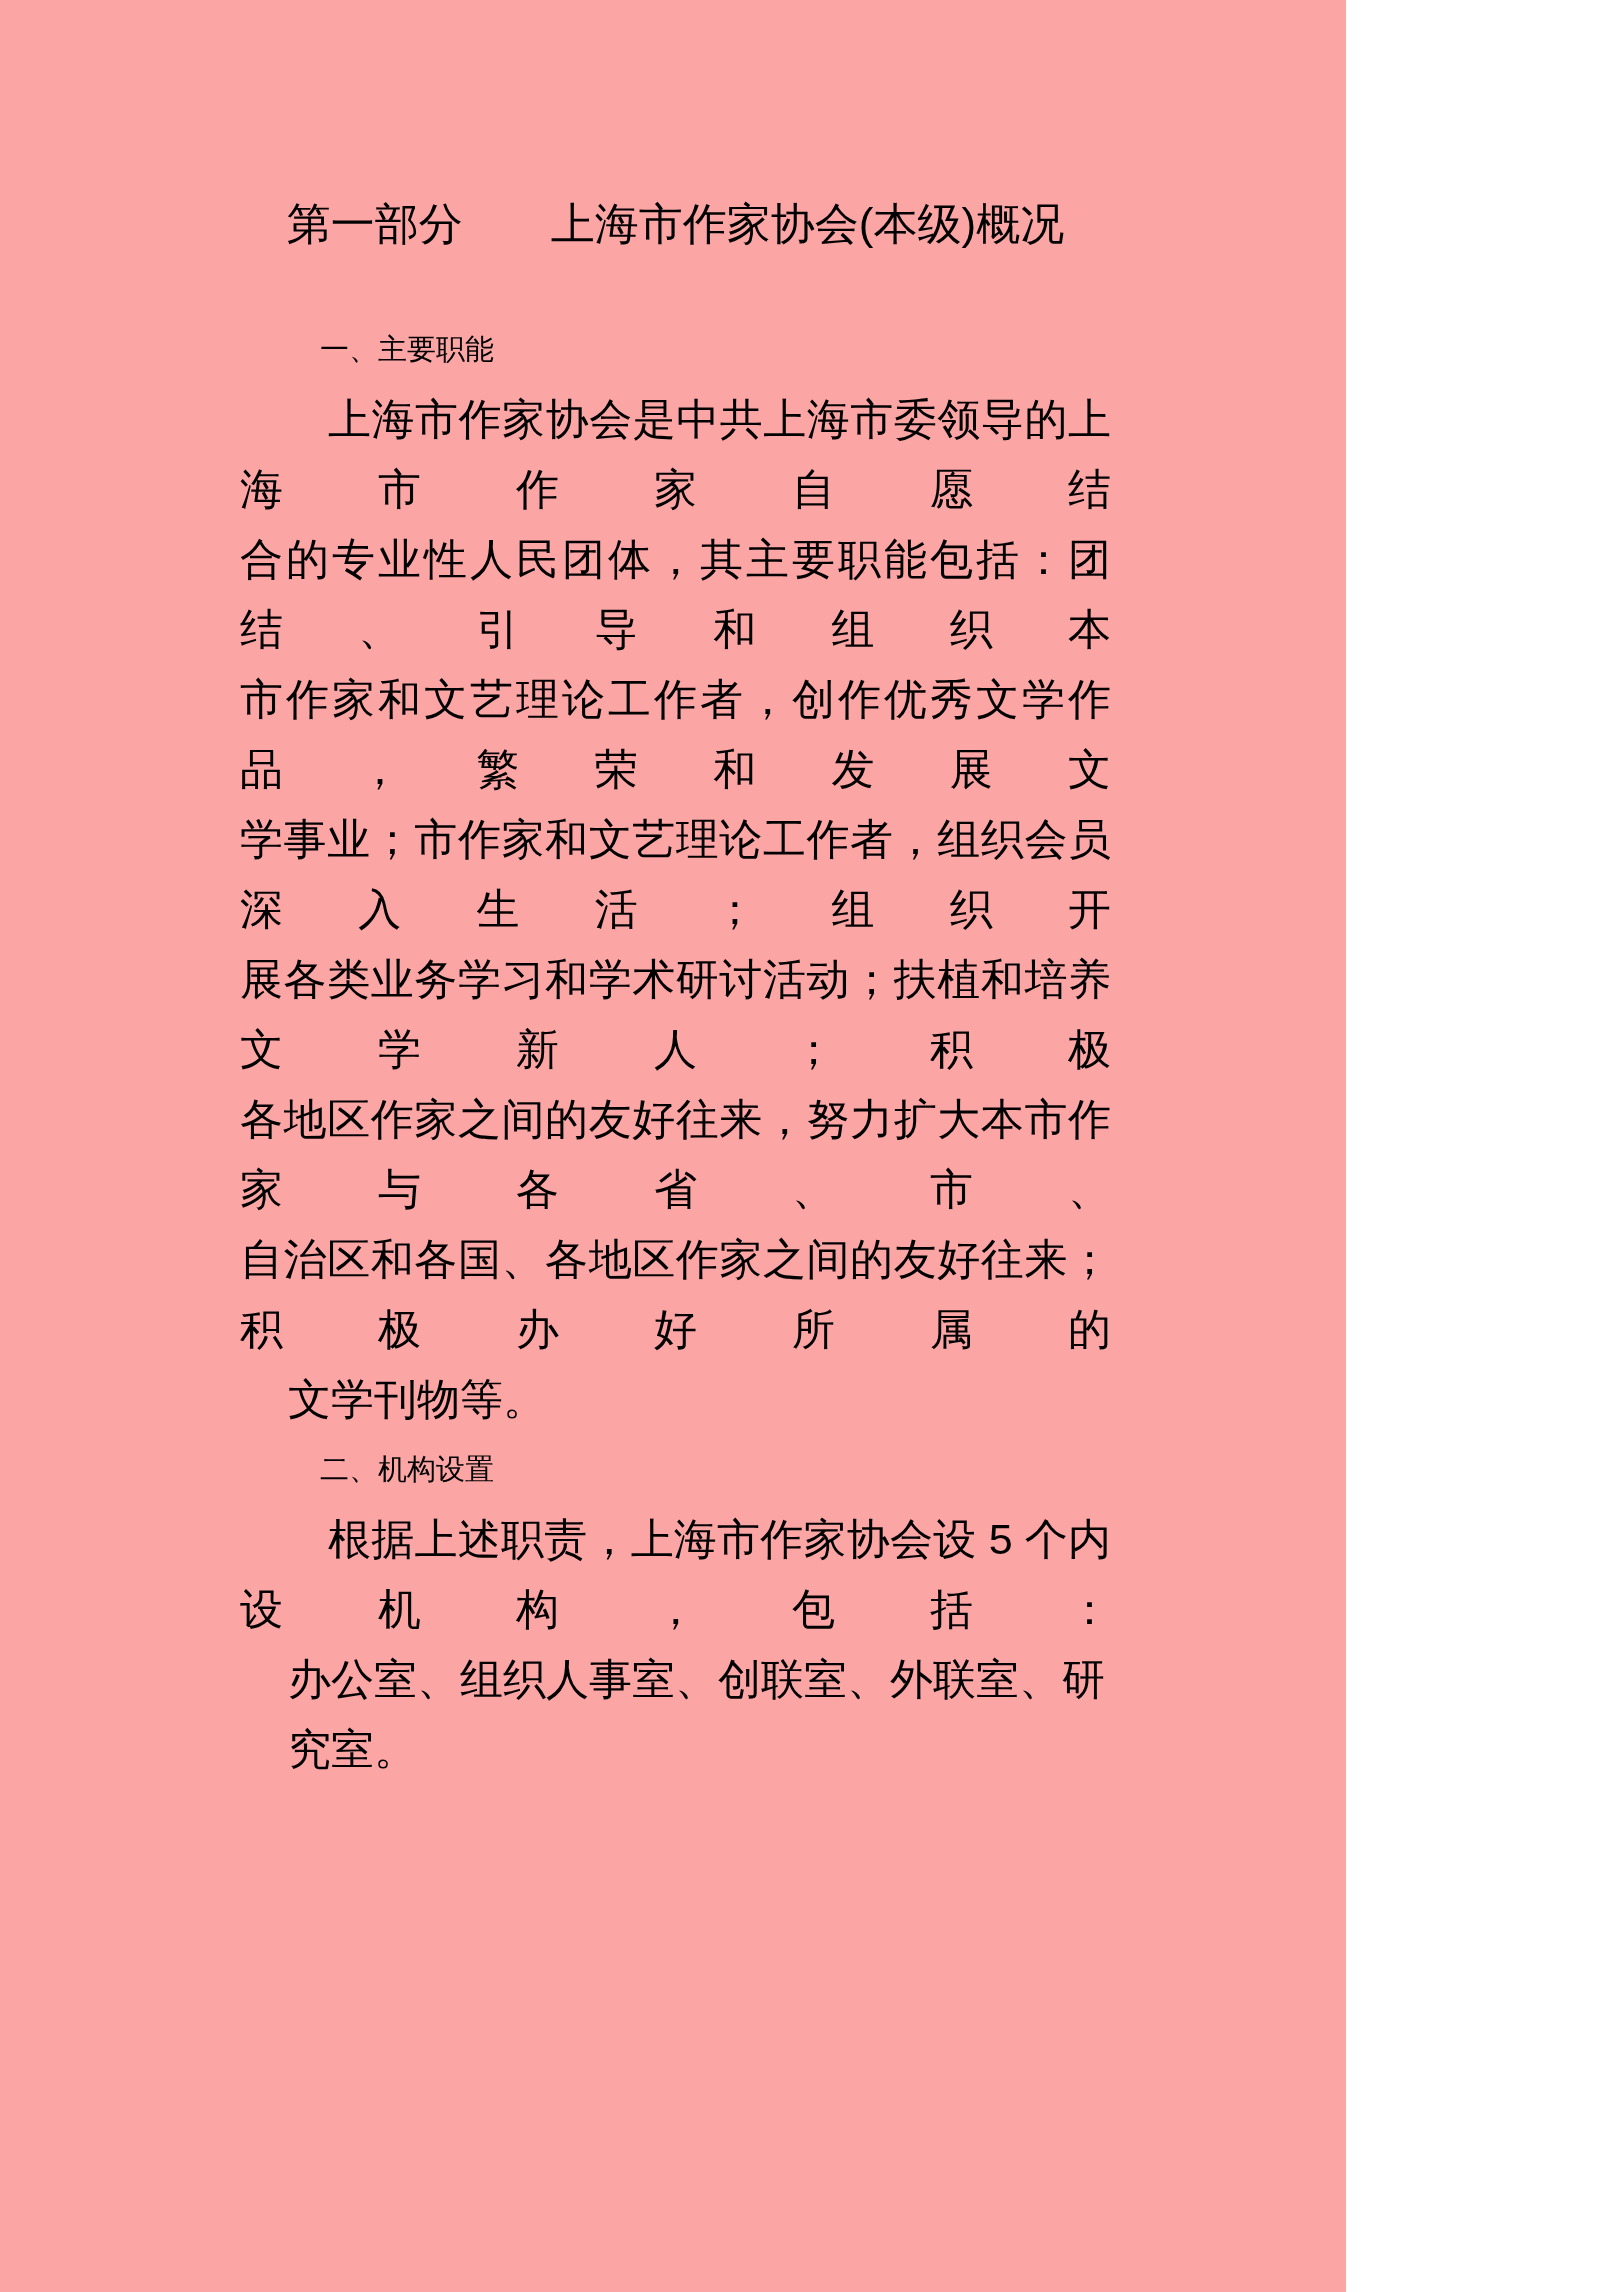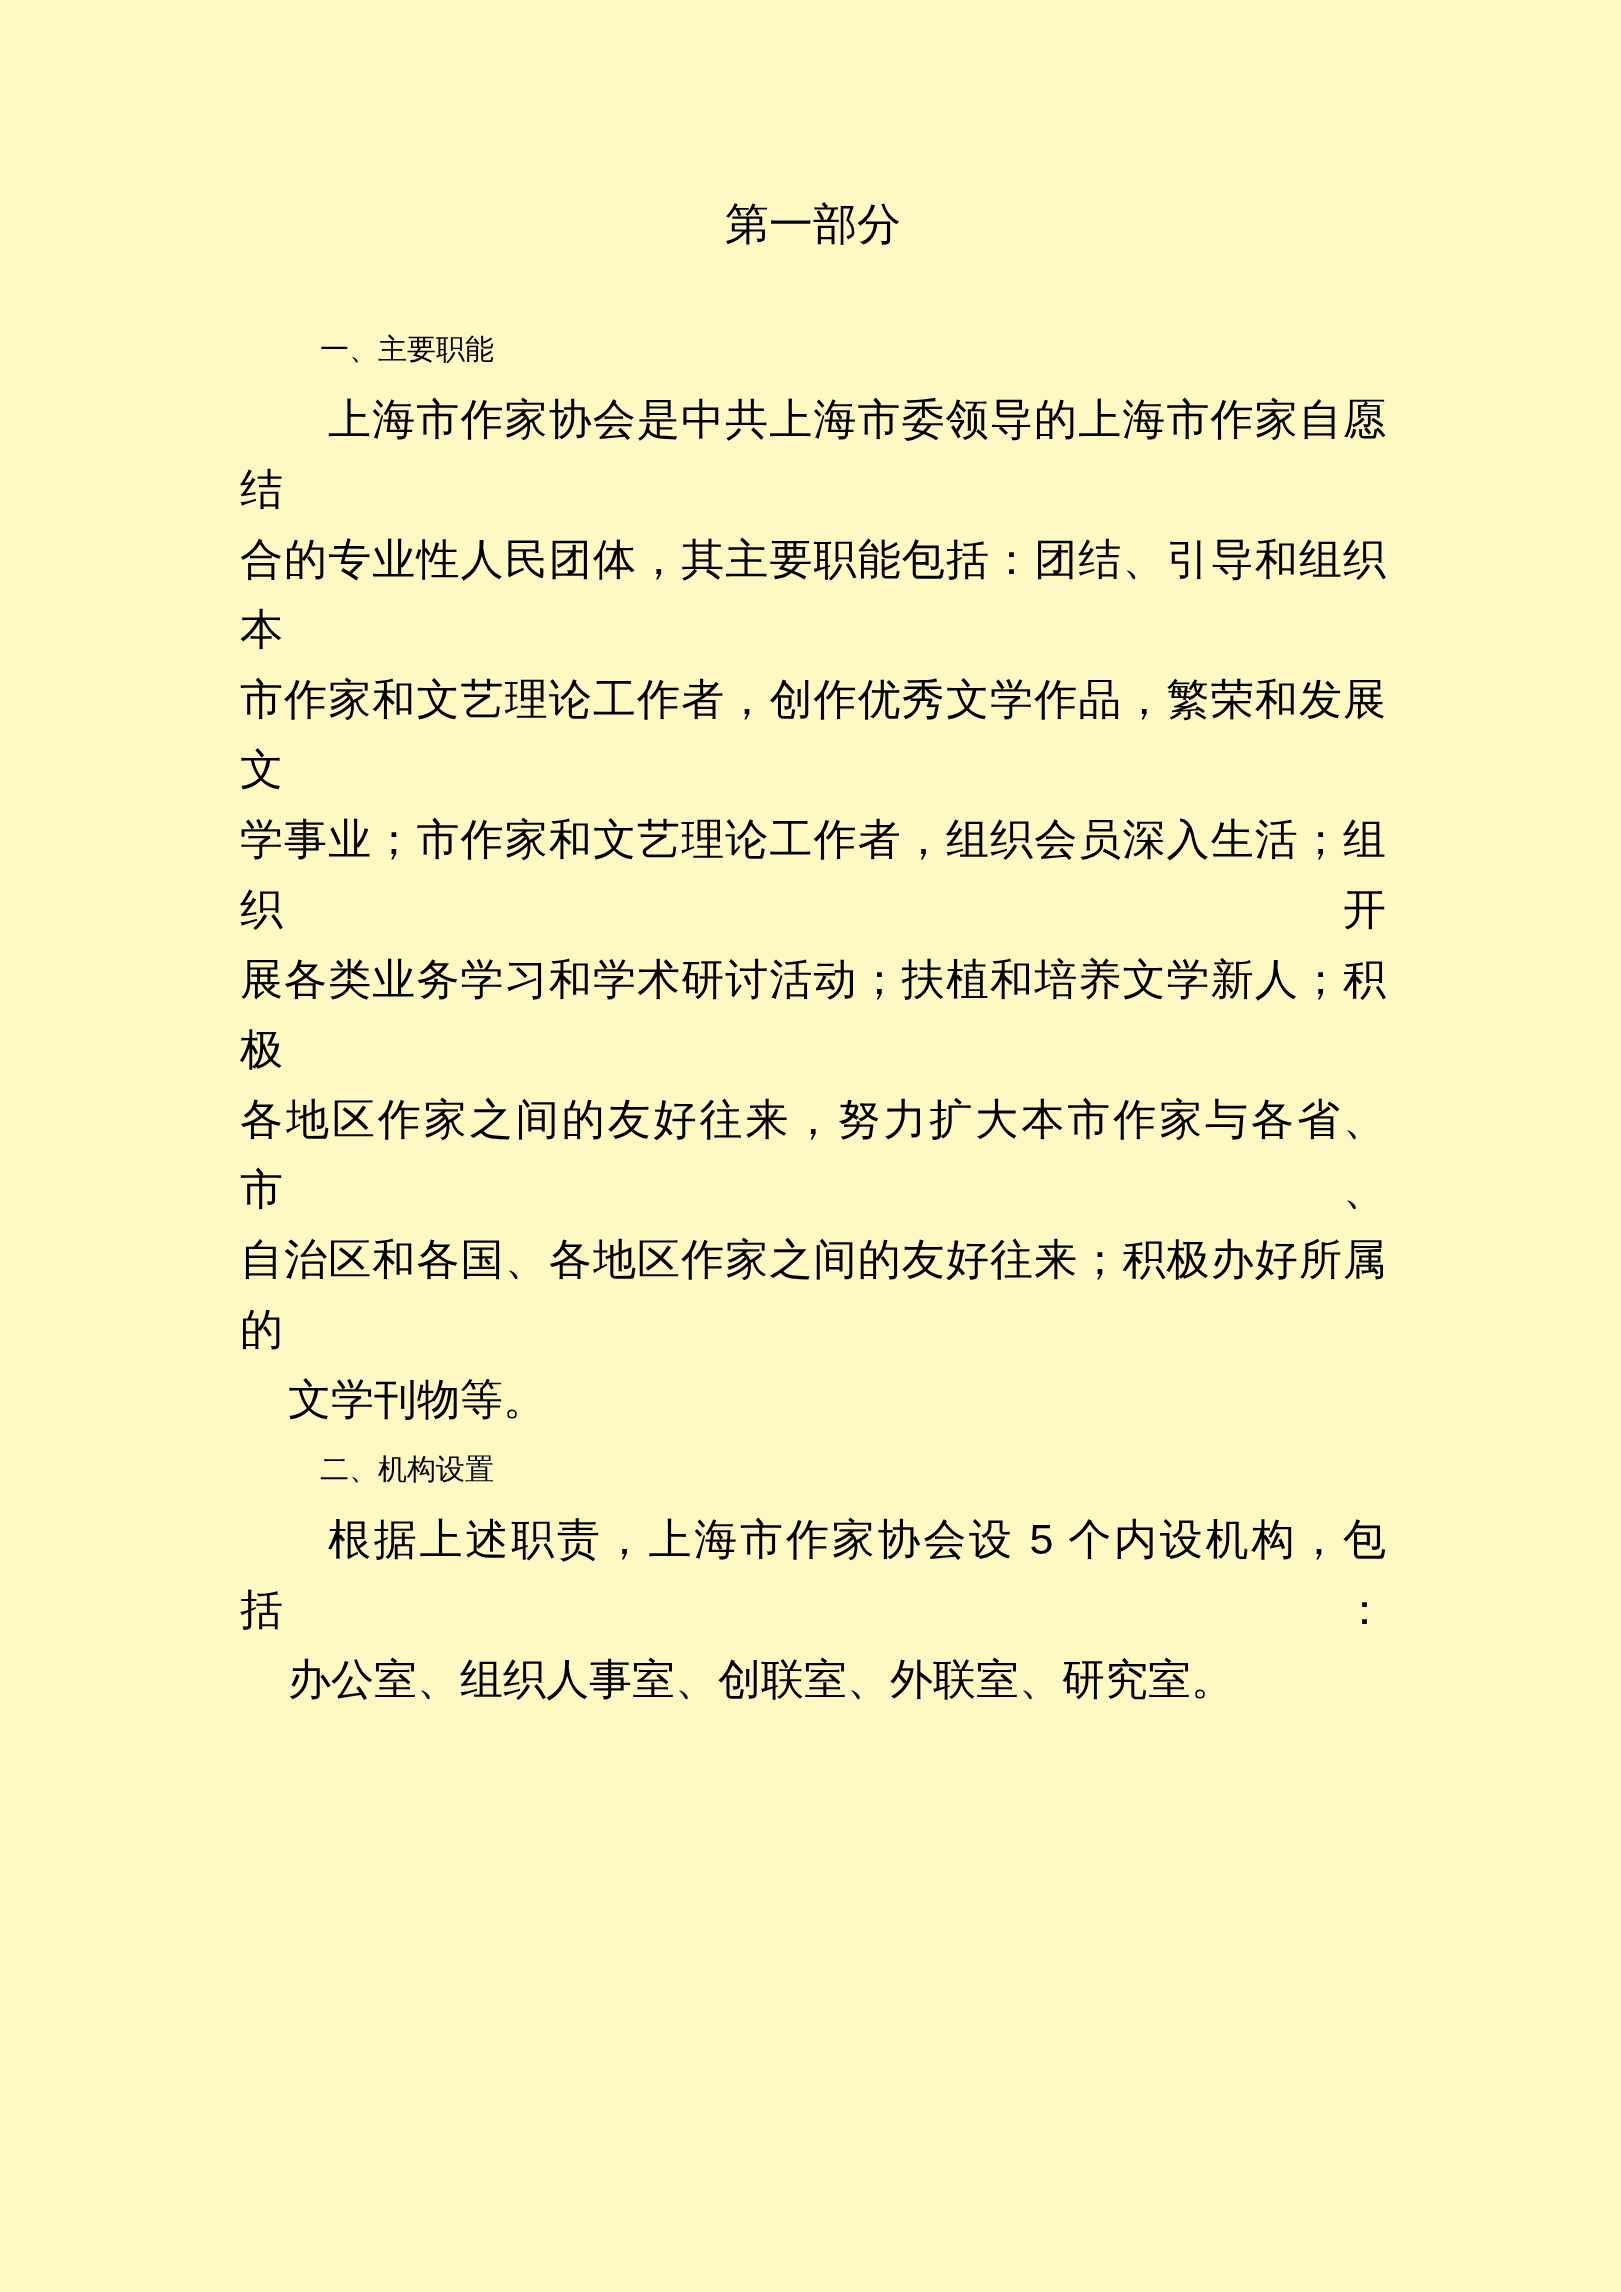--- a/index.html
+++ b/index.html
@@ -3,23 +3,23 @@
 <meta charset="utf-8">
 <style>
   html, body {
     margin: 0;
     padding: 0;
     background: #ffffff;
   }
   .page {
     position: relative;
     box-sizing: border-box;
-    width: 1621px;
+    width: 1346px;
     height: 2293px;
-    background: #fef9c3;
+    background: #fca5a5;
     color: #000000;
     font-family: "Liberation Sans", "DejaVu Sans", sans-serif;
     padding: 189px 235px 0 240px;
     overflow: hidden;
   }
   .doc-title {
     display: flex;
     justify-content: center;
     align-items: baseline;
     gap: 88px;
@@ -54,20 +54,21 @@
     margin-left: 48px;
   }
 </style>
 </head>
 <body>
 
 <div class="page">
 
   <h1 class="doc-title">
     <span>第一部分</span>
+    <span>上海市作家协会(本级)概况</span>
   </h1>
 
   <h2 class="section-heading">一、主要职能</h2>
 
   <div class="para">
       <div class="line first-line">上海市作家协会是中共上海市委领导的上海市作家自愿结</div>
       <div class="line">合的专业性人民团体，其主要职能包括：团结、引导和组织本</div>
       <div class="line">市作家和文艺理论工作者，创作优秀文学作品，繁荣和发展文</div>
       <div class="line">学事业；市作家和文艺理论工作者，组织会员深入生活；组织开</div>
       <div class="line">展各类业务学习和学术研讨活动；扶植和培养文学新人；积极</div>

